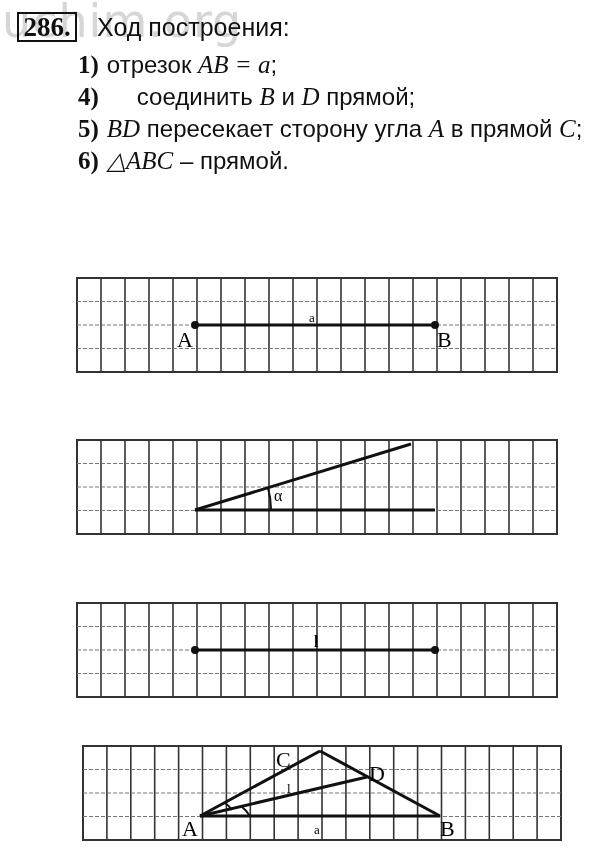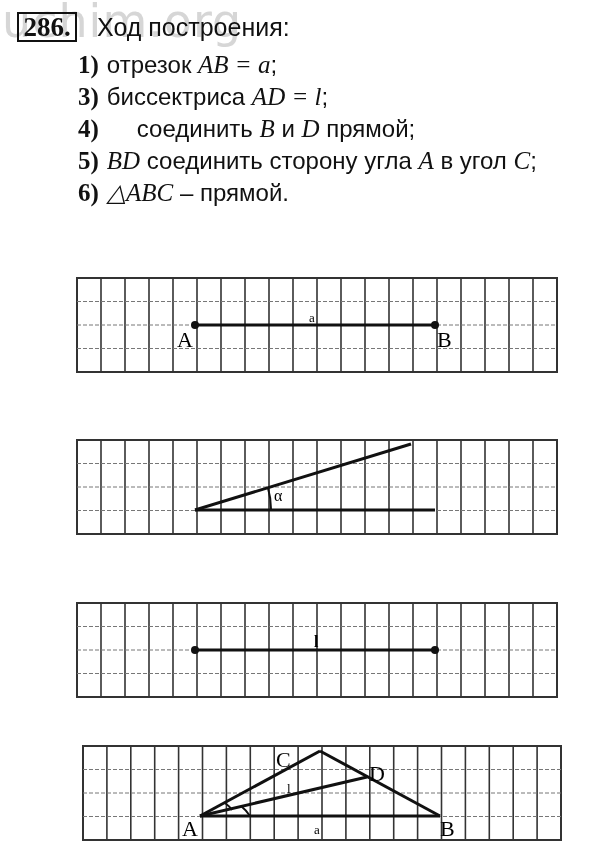--- a/index.html
+++ b/index.html
@@ -16,23 +16,22 @@
 </style>
 </head>
 <body>
 
 <div class="watermark">uchim.org</div>
 <div class="num-box">286.</div>
 <div class="title">Ход построения:</div>
 
 <div class="steps" id="steps">
     <div class="step"><span class="n">1)</span><span class="t" style="white-space: pre;">отрезок </span><span class="m" style="white-space: pre;">AB = a</span><span class="t" style="white-space: pre;">;</span></div>
-    <div class="step"><span class="n">3)</span><span class="t" style="white-space: pre;">биссектриса </span><span class="m" style="white-space: pre;">AD = l</span><span class="t" style="white-space: pre;">;</span></div>
     <div class="step"><span class="n">4)</span><span class="t" style="white-space: pre; margin-left: 30px;">соединить </span><span class="m" style="white-space: pre;">B</span><span class="t" style="white-space: pre;"> и </span><span class="m" style="white-space: pre;">D</span><span class="t" style="white-space: pre;"> прямой;</span></div>
-    <div class="step"><span class="n">5)</span><span class="m" style="white-space: pre; font-family: Liberation Serif, serif;">BD</span><span class="t" style="white-space: pre;"> соединить сторону угла </span><span class="m" style="white-space: pre;">A</span><span class="t" style="white-space: pre;"> в угол </span><span class="m" style="white-space: pre;">C</span><span class="t" style="white-space: pre;">;</span></div>
+    <div class="step"><span class="n">5)</span><span class="m" style="white-space: pre; font-family: Liberation Serif, serif;">BD</span><span class="t" style="white-space: pre;"> пересекает сторону угла </span><span class="m" style="white-space: pre;">A</span><span class="t" style="white-space: pre;"> в прямой </span><span class="m" style="white-space: pre;">C</span><span class="t" style="white-space: pre;">;</span></div>
     <div class="step"><span class="n">6)</span><span class="m" style="white-space: pre;">△ABC</span><span class="t" style="white-space: pre;"> – прямой.</span></div>
   </div>
 
 <svg class="grid" style="left:76px;top:277px;" width="482" height="96" viewBox="0 0 482 96">
   <g class="gridlines">
       <rect x="1" y="1" width="480" height="94" fill="none" stroke="#333333" stroke-width="2"></rect>
       <line x1="25" x2="25" y1="1" y2="95" stroke="#333333" stroke-width="1.6"></line>
       <line x1="49" x2="49" y1="1" y2="95" stroke="#333333" stroke-width="1.6"></line>
       <line x1="73" x2="73" y1="1" y2="95" stroke="#333333" stroke-width="1.6"></line>
       <line x1="97" x2="97" y1="1" y2="95" stroke="#333333" stroke-width="1.6"></line>

